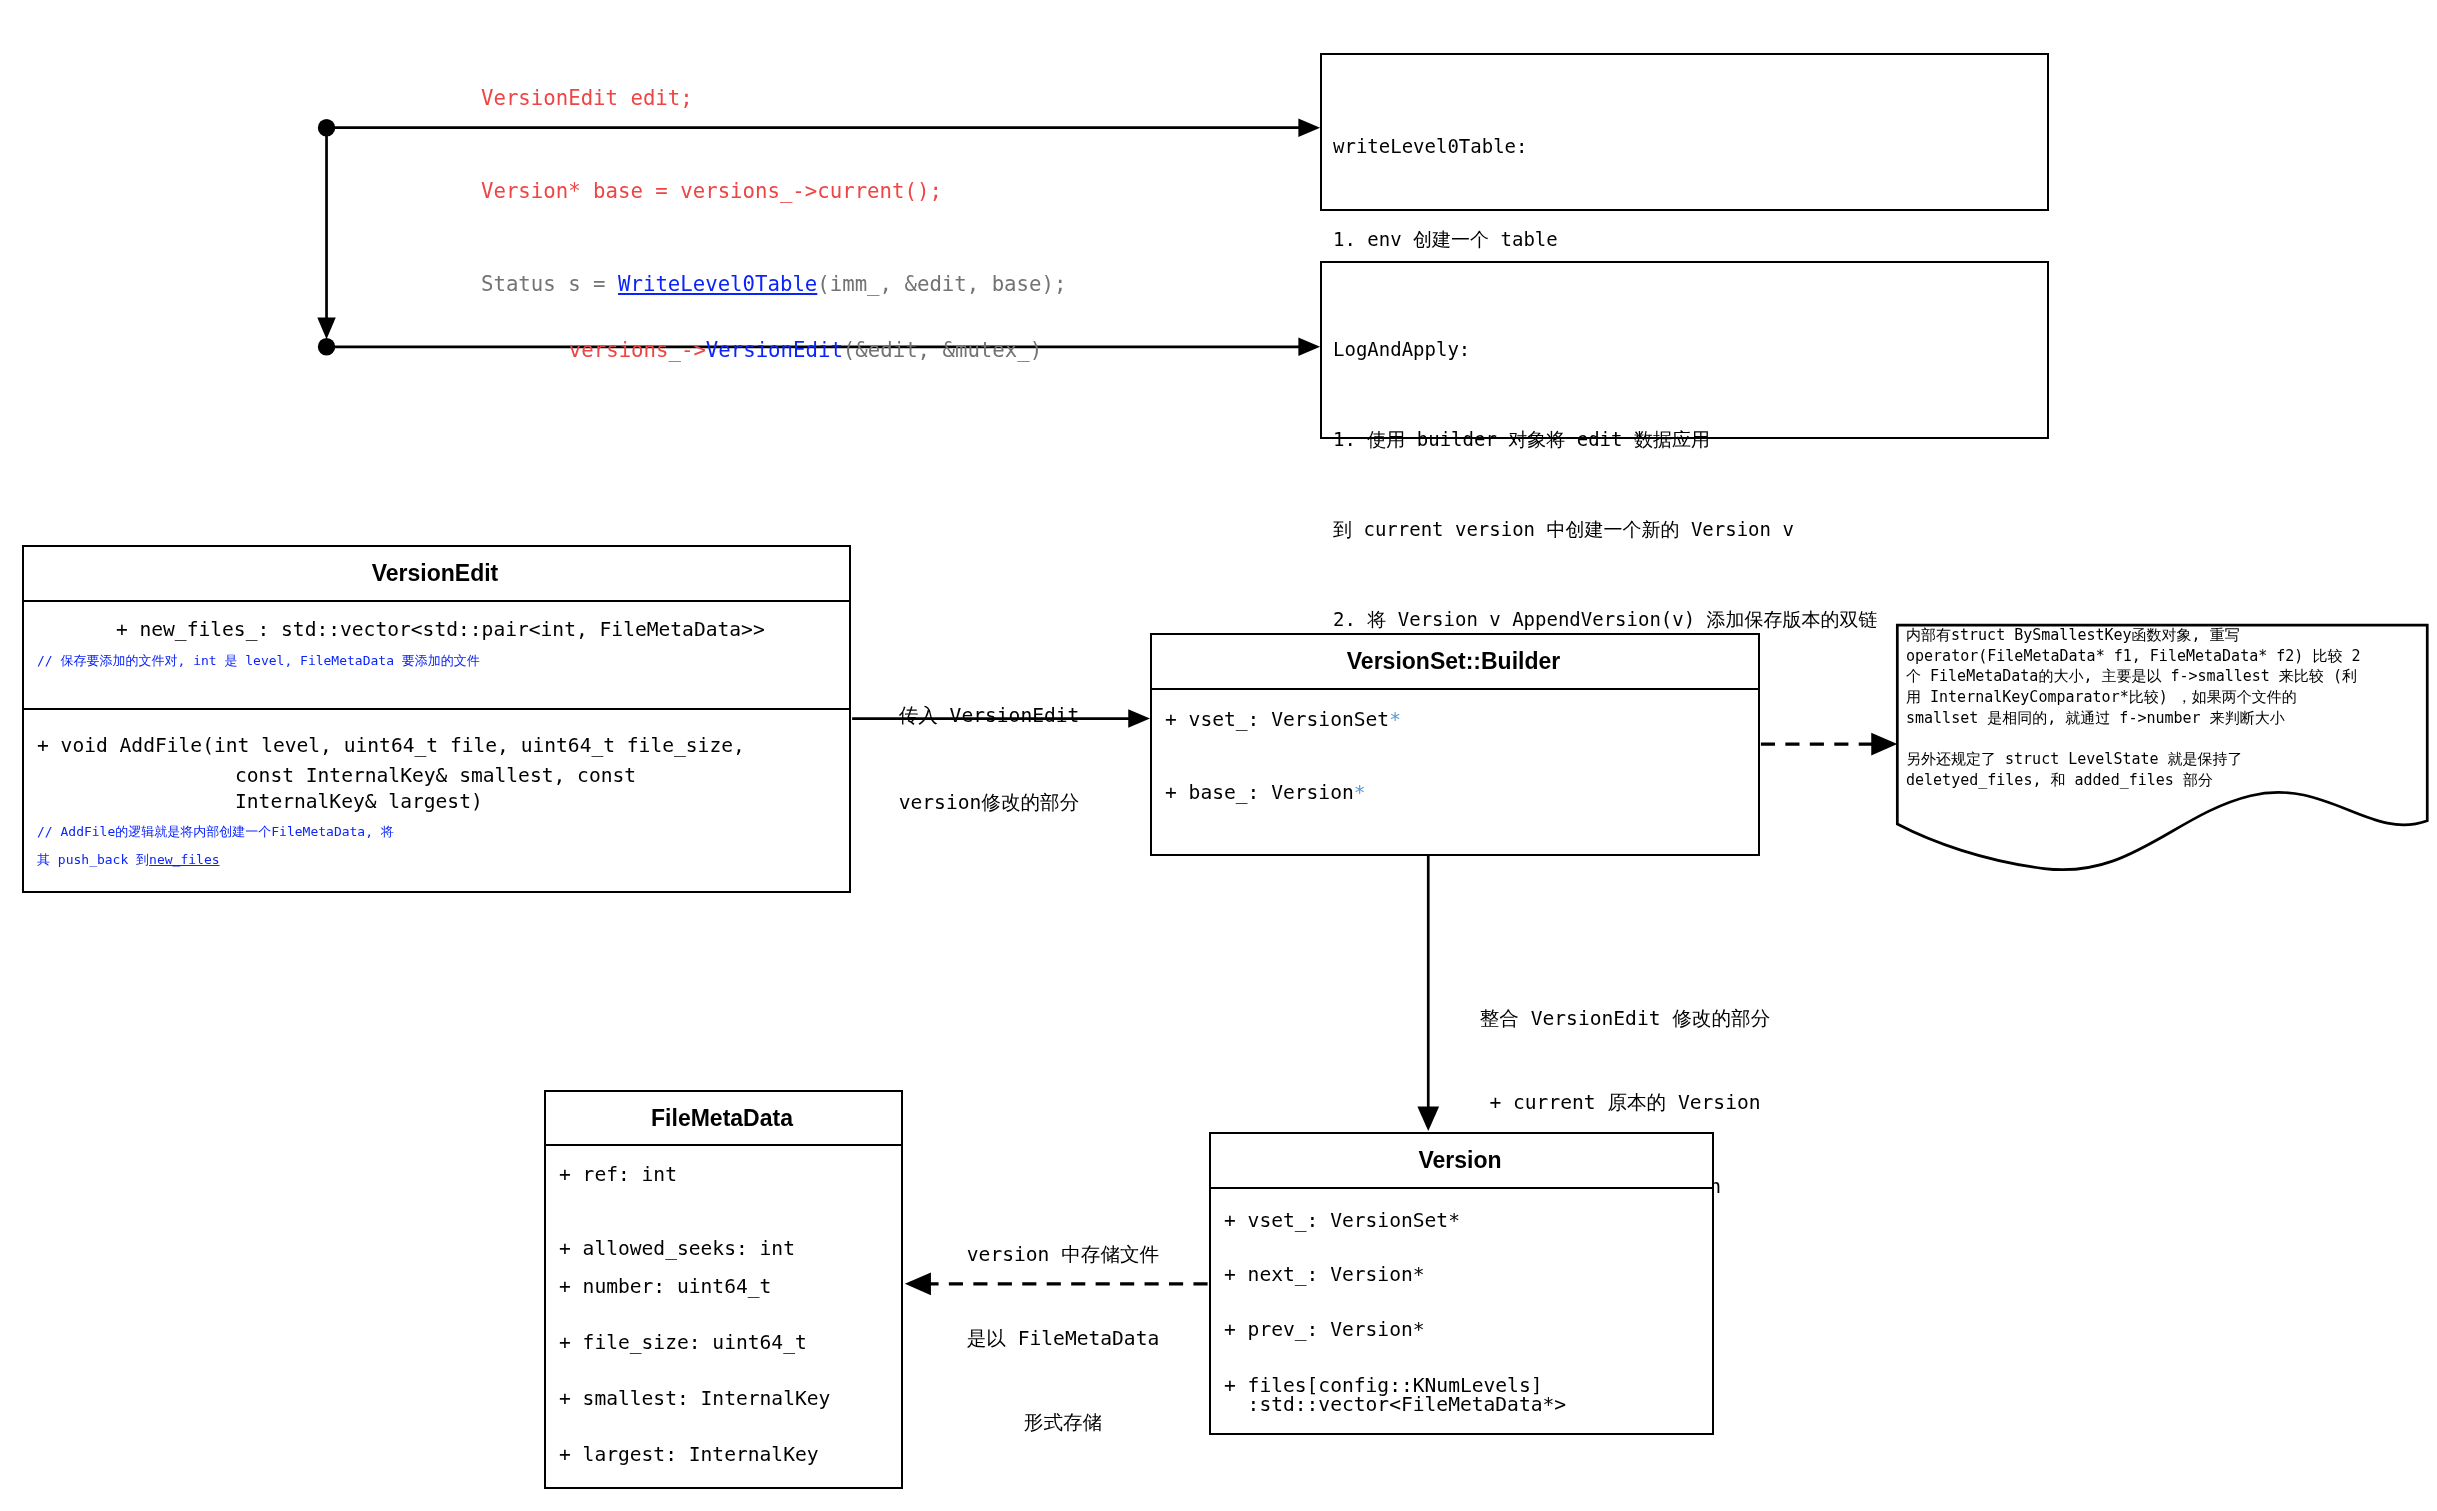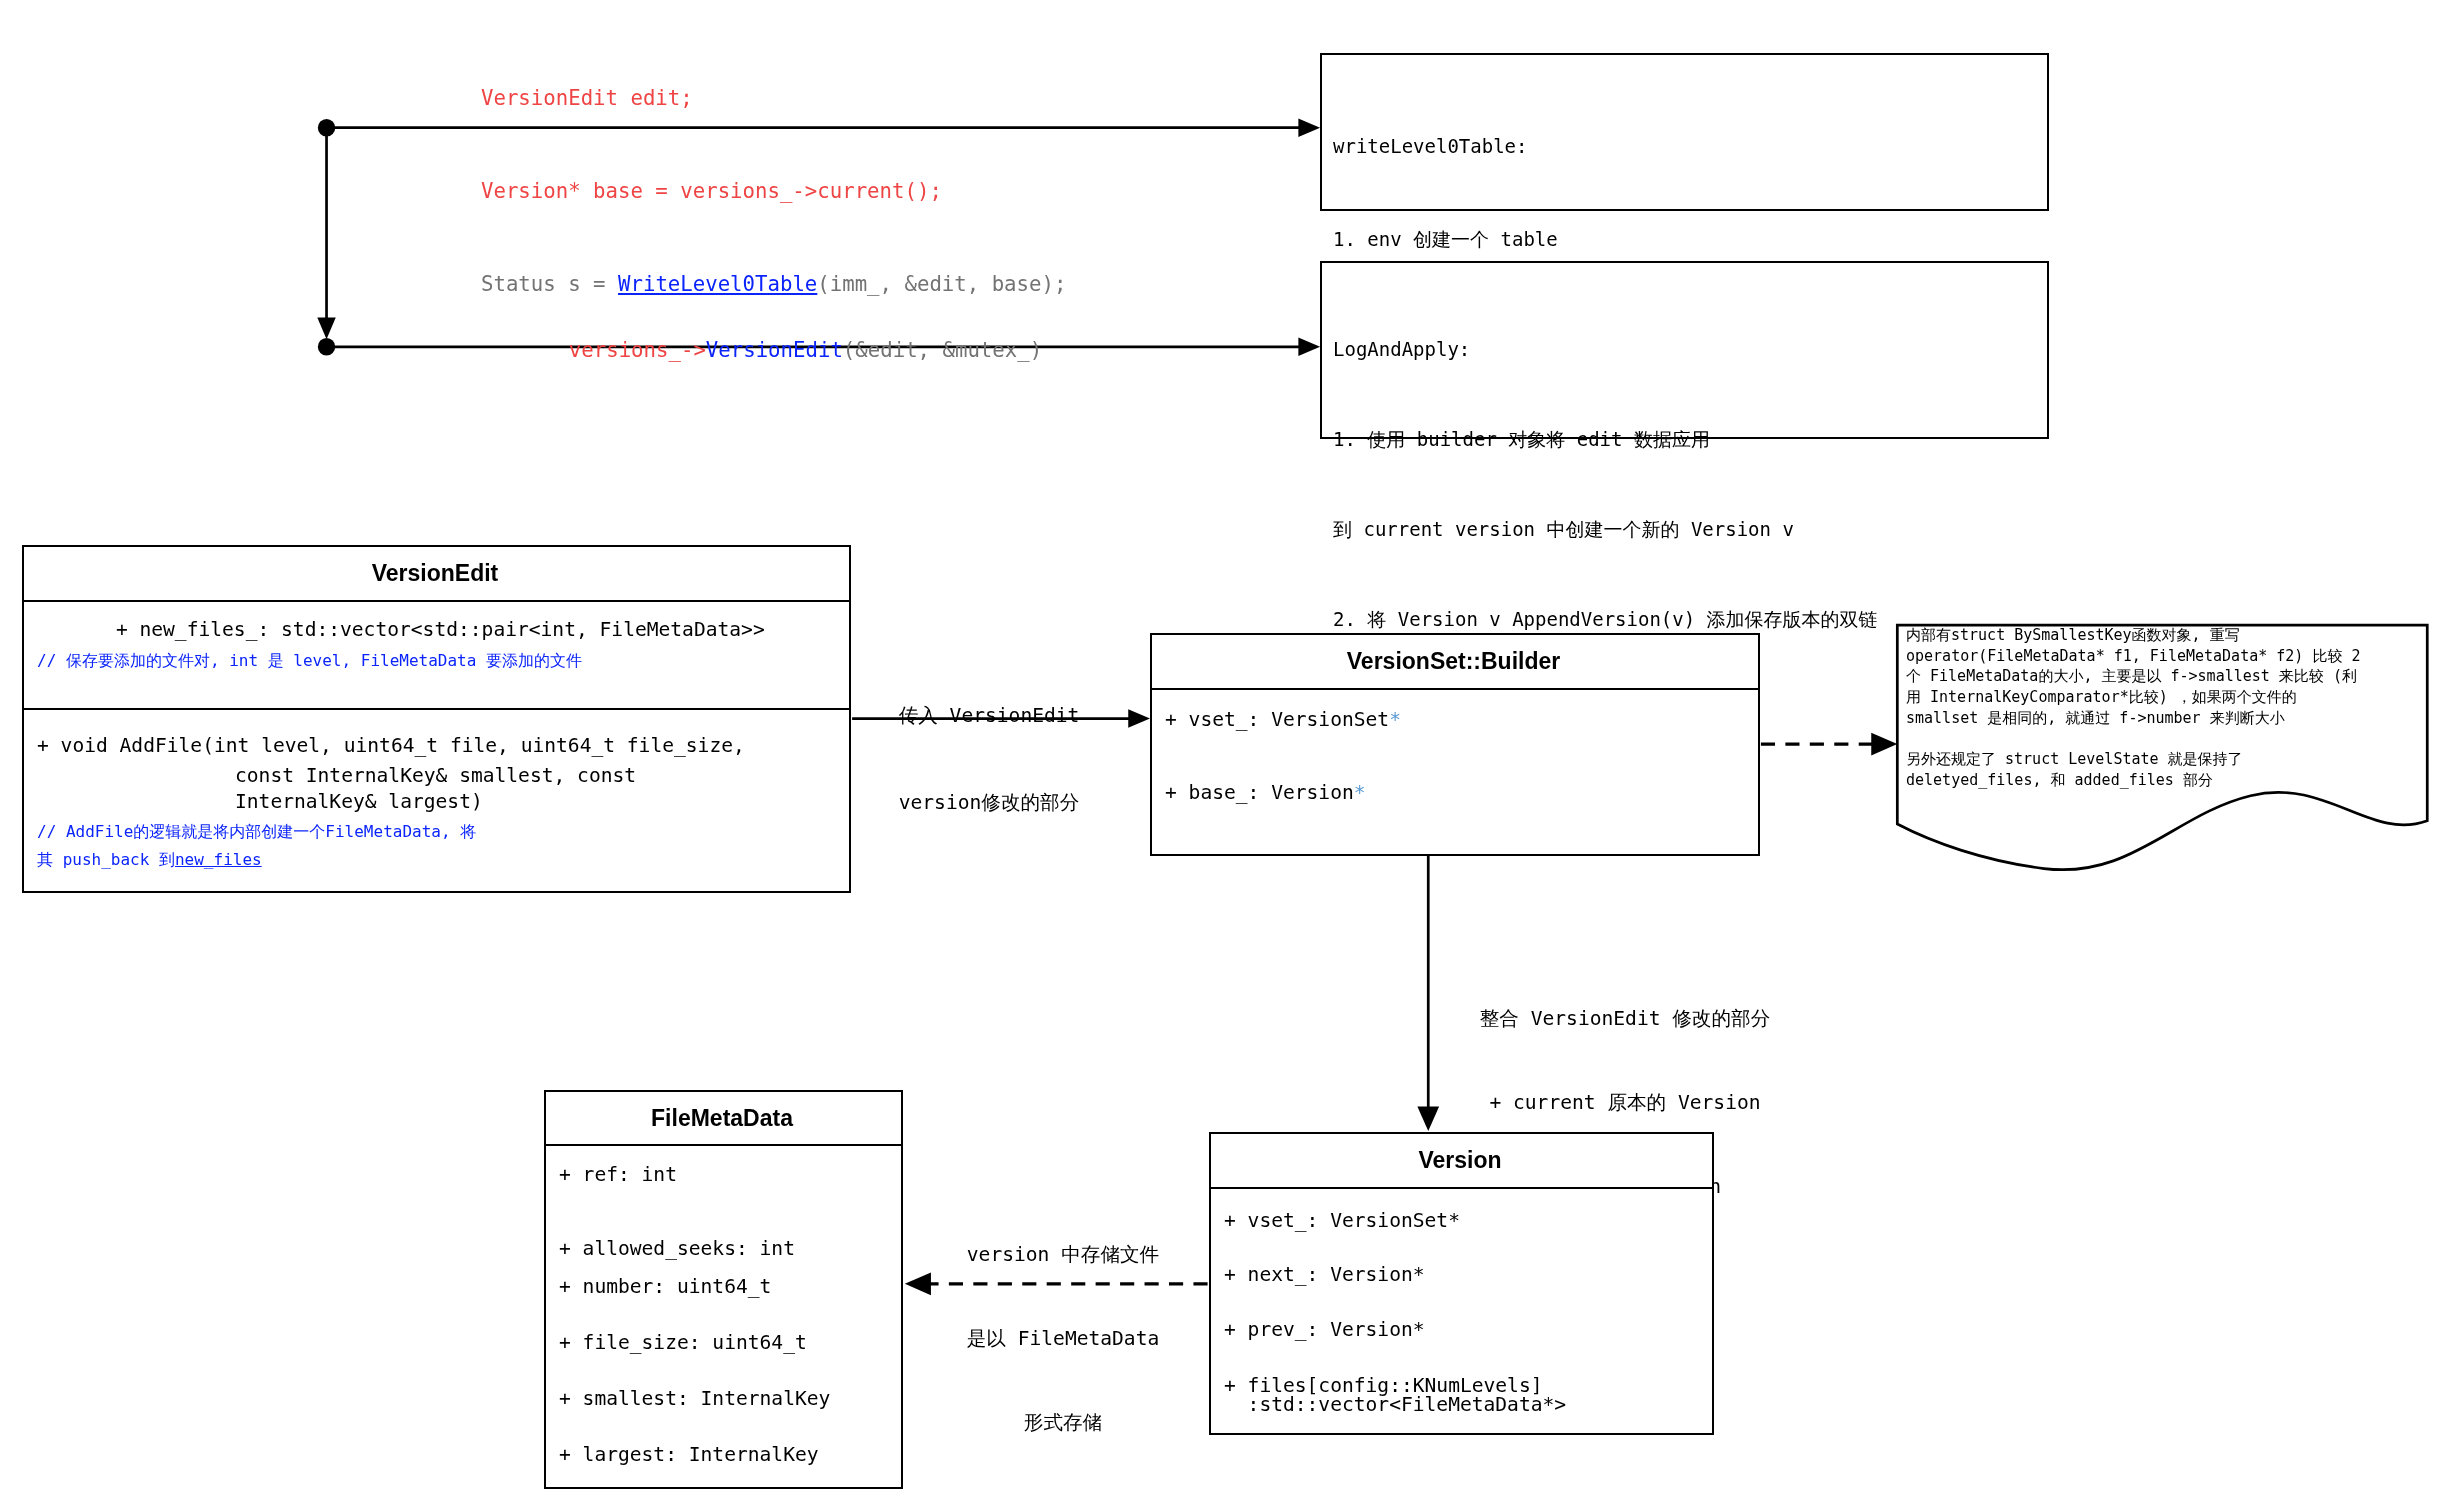--- a/index.html
+++ b/index.html
@@ -21,21 +21,21 @@
              font-size:19px;line-height:31px;padding:14px 13px 0 11px;white-space:pre;}
   .steps-wl0{left:1320px;top:53px;width:729px;height:158px;}
   .steps-laa{left:1320px;top:261px;width:729px;height:178px;padding-top:11px;line-height:30px;}
 
   
   .uml{position:absolute;border:2.2px solid #000;background:#fff;box-sizing:border-box;}
   .uml-title{position:absolute;left:0;right:3px;top:0;display:flex;align-items:center;justify-content:center;
              font-family:"Liberation Sans","DejaVu Sans",sans-serif;font-weight:bold;font-size:23px;}
   .uml-sep{position:absolute;left:0;right:0;border-top:2.2px solid #000;}
   .uml-line{position:absolute;left:13px;right:5.4px;font-size:19.6px;line-height:24px;white-space:pre;}
-  .uml-comment{color:#0B24FB;font-size:16px;}
+  .uml-comment{color:#0B24FB;font-size:13px;}
   .star{color:#5B9BD5;}
   .u{text-decoration:underline;}
 
   .box-versionedit{left:22px;top:545px;width:829px;height:348px;}
   .box-builder{left:1150px;top:633px;width:610px;height:223px;}
   .box-version{left:1209px;top:1132px;width:505px;height:303px;}
   .box-filemeta{left:544px;top:1090px;width:359px;height:399px;}
 
   
   .flabel{font-size:19.6px;line-height:29px;text-align:center;white-space:pre;}

